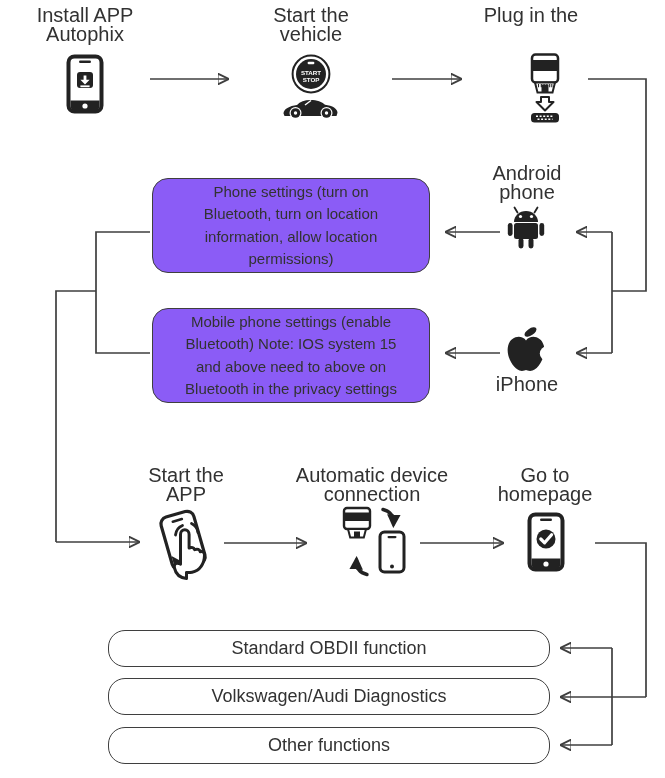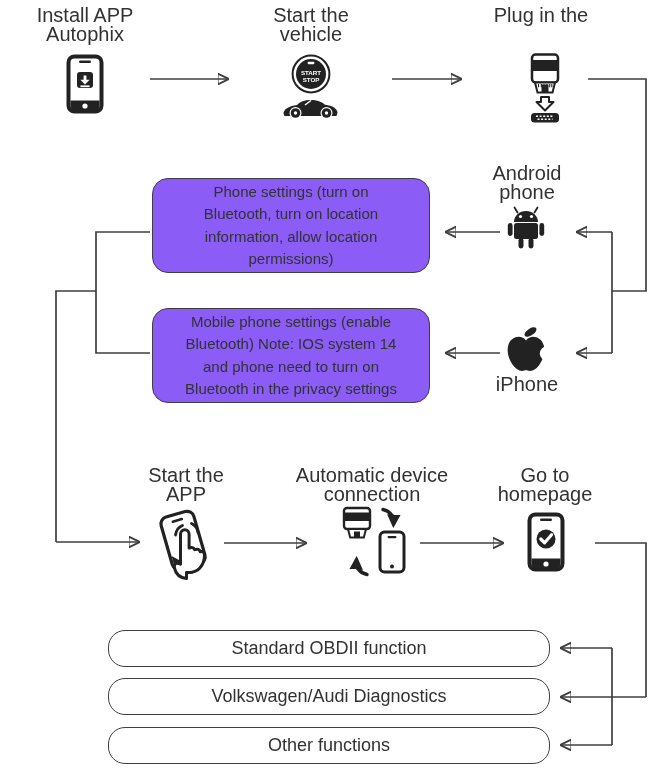--- a/index.html
+++ b/index.html
@@ -60,21 +60,21 @@
   </svg>
 
   <div class="lbl" style="left:20px;top:6px;width:130px">
     <div>Install APP</div>
     <div>Autophix</div>
   </div>
   <div class="lbl" style="left:246px;top:6px;width:130px">
     <div>Start the</div>
     <div>vehicle</div>
   </div>
-  <div class="lbl" style="left:476px;top:6px;width:130px">
+  <div class="lbl" style="left:466px;top:6px;width:130px">
     <div>Plug in the</div>
   </div>
 
   <svg class="ic" style="left:66px;top:54px" width="38" height="60" viewBox="0 0 38 60">
     <rect x="2.5" y="2.5" width="33" height="55" rx="6" class="out" stroke-width="4"></rect>
     <rect x="13" y="6.5" width="12" height="2.4" rx="1.2" class="ink"></rect>
     <path d="M4.5 46.5 h29 v5.5 a5.5 5.5 0 0 1 -5.5 5.5 h-18 a5.5 5.5 0 0 1 -5.5 -5.5 Z" class="ink"></path>
     <circle cx="19" cy="52" r="2.6" class="wht"></circle>
     <rect x="11" y="18" width="16" height="16" rx="3" class="ink"></rect>
     <polygon points="17.6,21.5 20.4,21.5 20.4,25.8 23.6,25.8 19,30.6 14.4,25.8 17.6,25.8" class="wht"></polygon>
@@ -136,22 +136,22 @@
   </div>
 
   <div class="callout" style="left:152px;top:178px">
     <div>Phone settings (turn on</div>
     <div>Bluetooth, turn on location</div>
     <div>information, allow location</div>
     <div>permissions)</div>
   </div>
   <div class="callout" style="left:152px;top:308px">
     <div>Mobile phone settings (enable</div>
-    <div>Bluetooth) Note: IOS system 14</div>
-    <div>and phone need to turn on</div>
+    <div>Bluetooth) Note: IOS system 15</div>
+    <div>and above need to above on</div>
     <div>Bluetooth in the privacy settings</div>
   </div>
 
   <div class="lbl" style="left:121px;top:466px;width:130px">
     <div>Start the</div>
     <div>APP</div>
   </div>
   <div class="lbl" style="left:480px;top:466px;width:130px">
     <div>Go to</div>
     <div>homepage</div>

